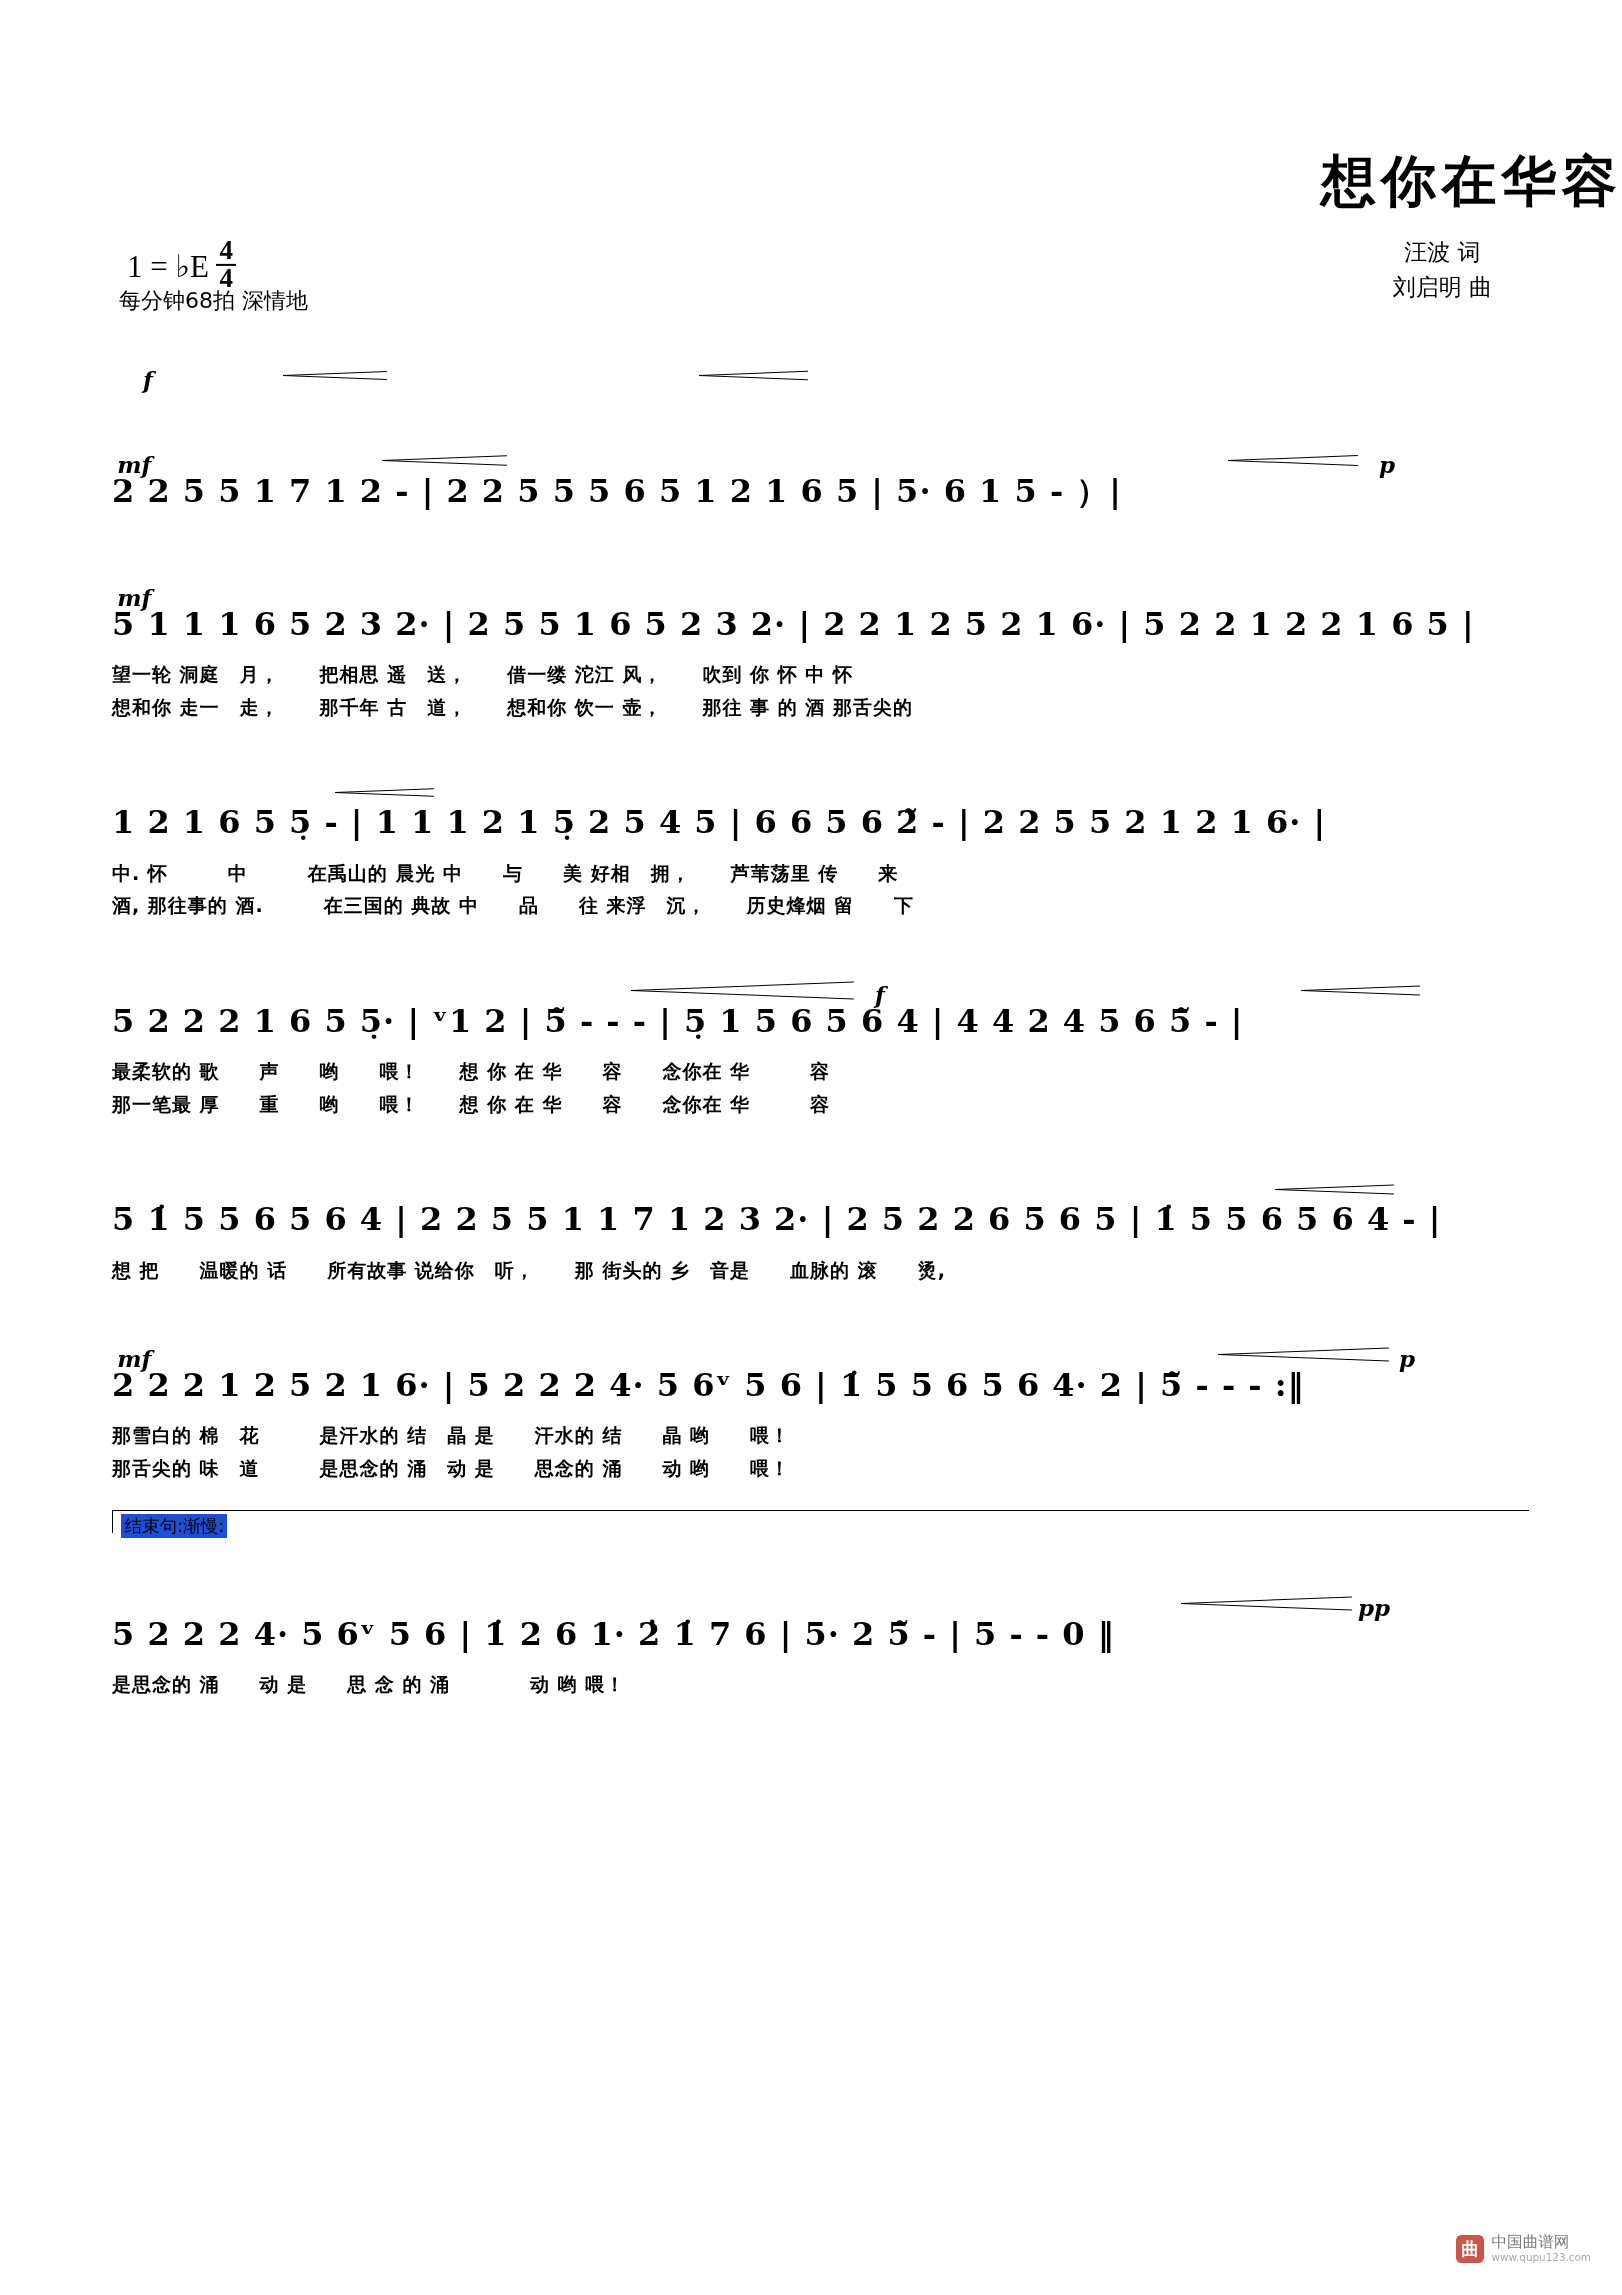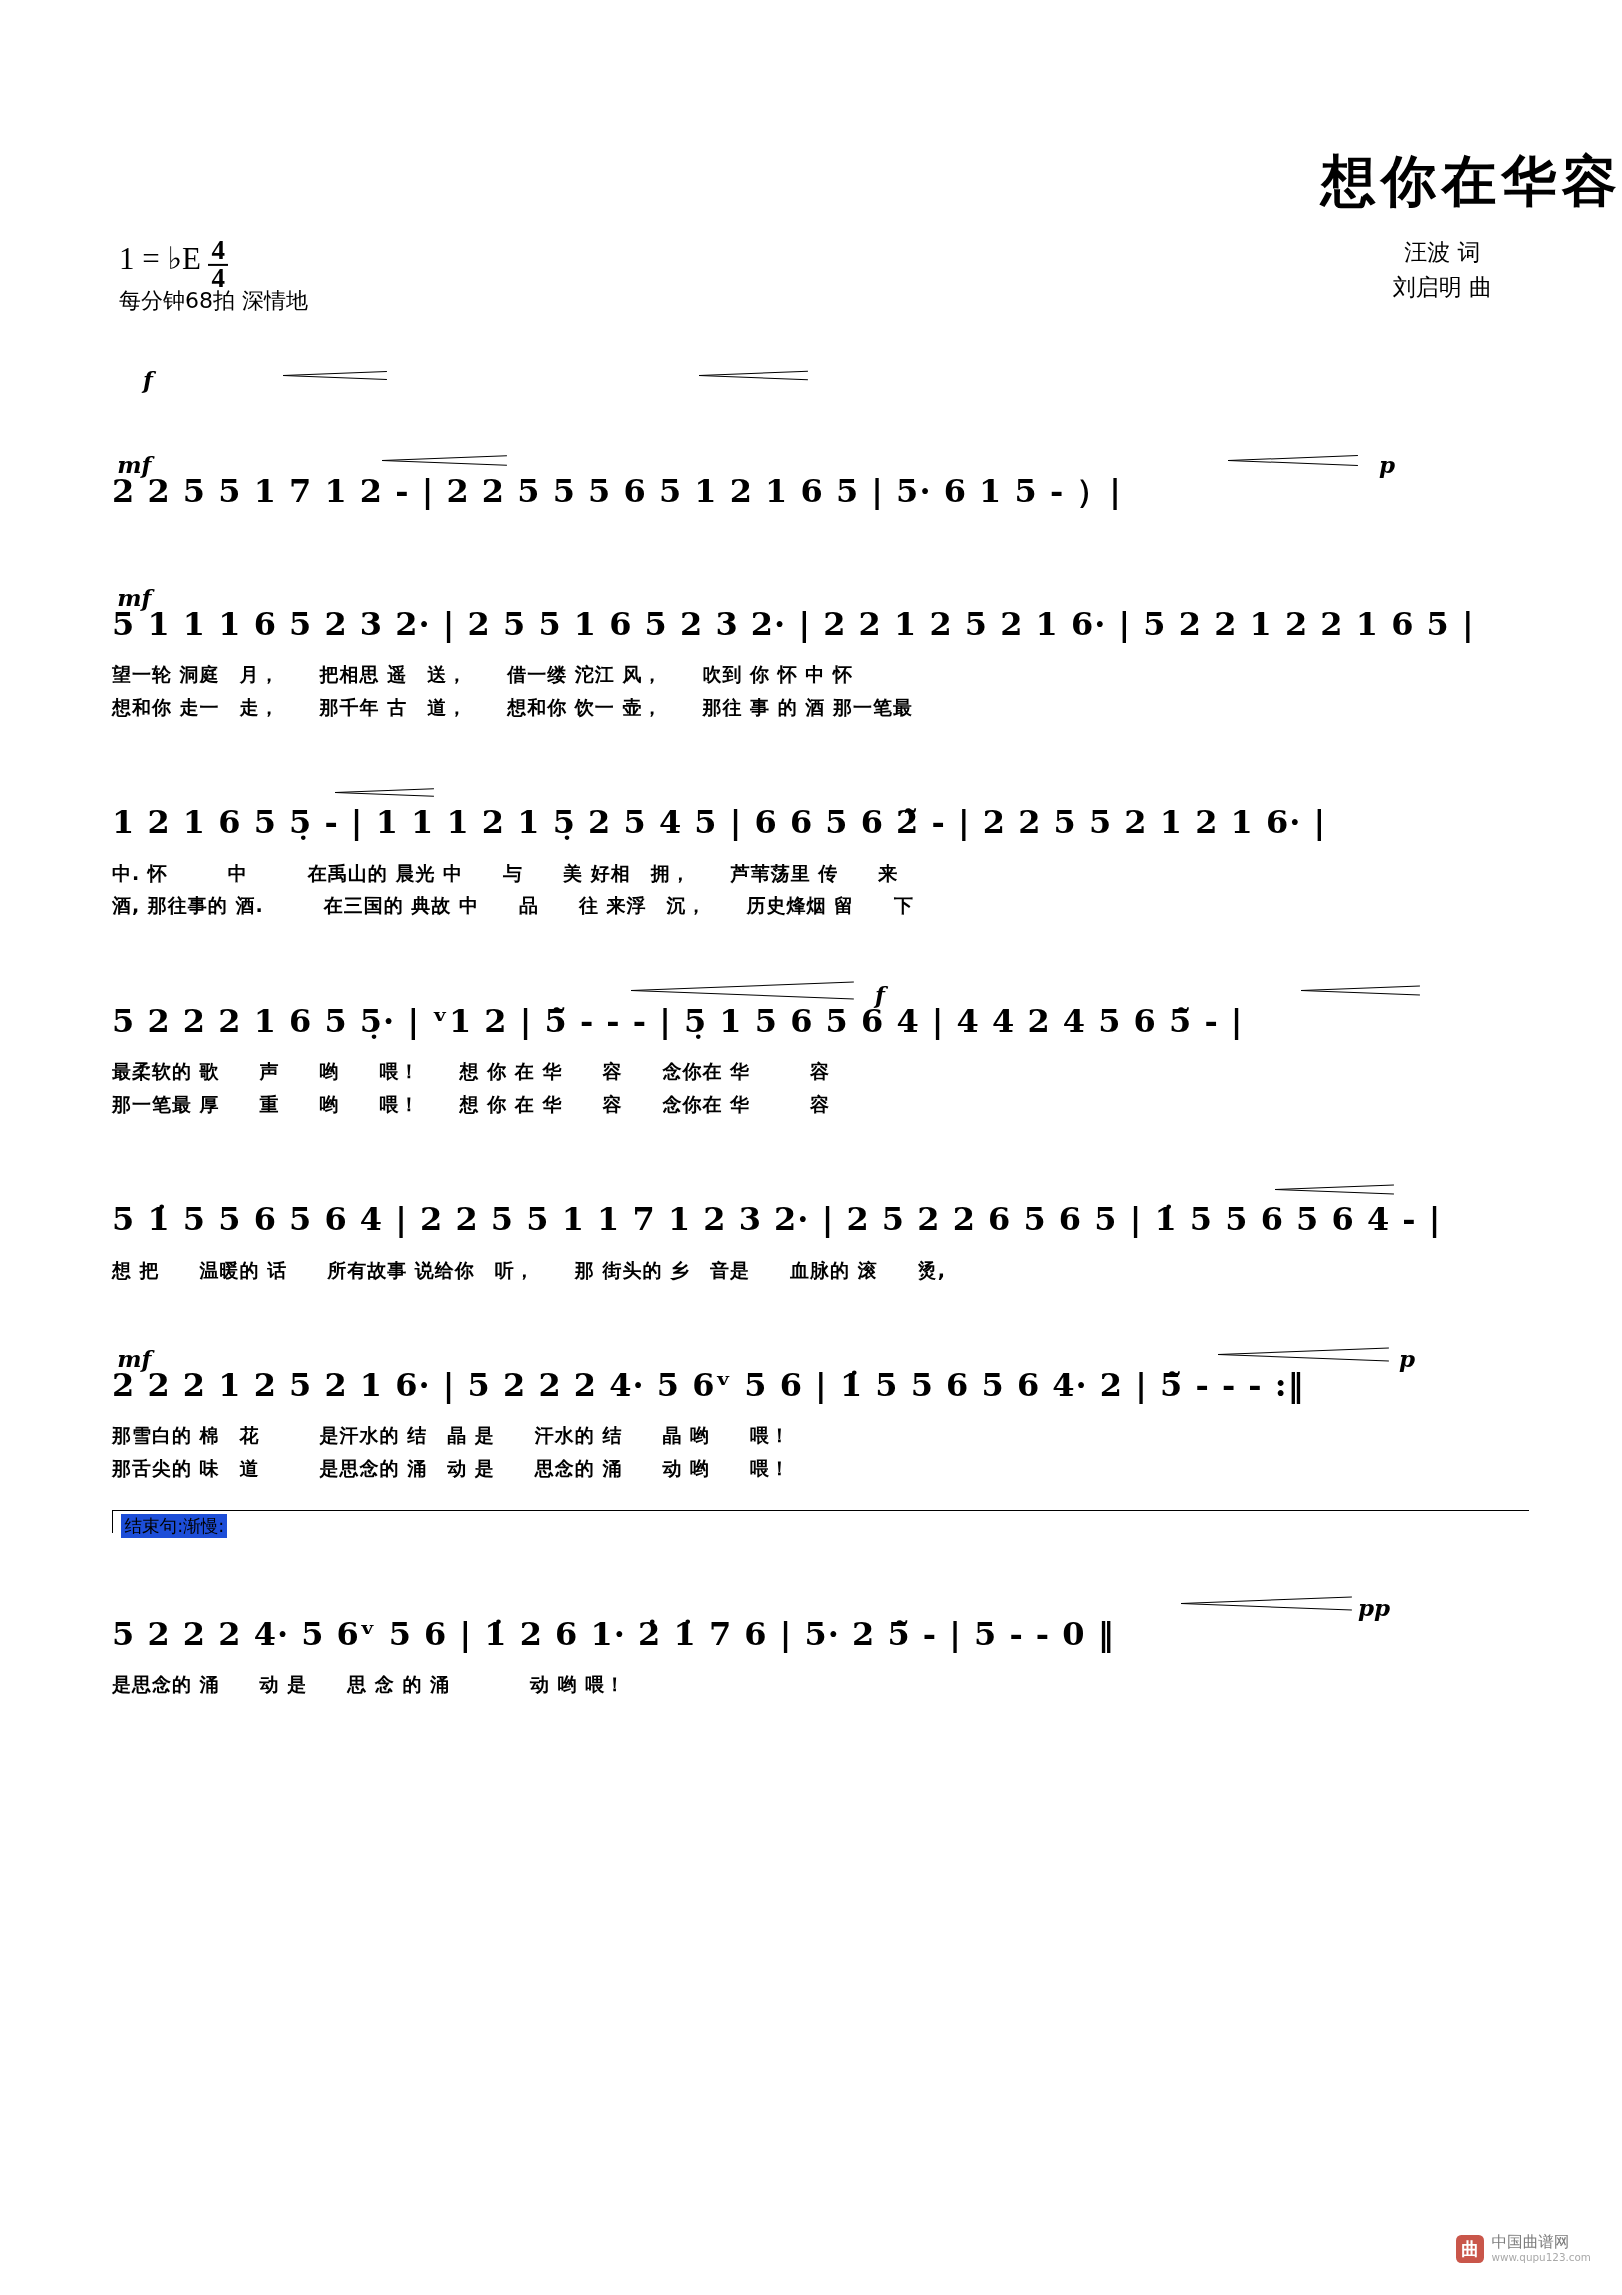--- a/index.html
+++ b/index.html
@@ -22,24 +22,24 @@
     font-weight:700;
     letter-spacing:5.2px;
     margin-top:145px;
   }
   .meta{
     position:relative;
     height:119px;
     margin:0 130px 0 119px;
   }
   .keysig{
-    position:absolute;left:0;top:21px;
+    position:absolute;left:8px;top:21px;
     font-size:31px;
     font-family:"Liberation Serif", serif;
-    display:flex;
+    display:flex;align-items:center;
   }
   .timesig{
     display:inline-block;
     margin-left:7.3px;
     text-align:center;
     font-weight:700;
     line-height:0.95;
     font-size:27px;
     transform:translateY(-2.1px);
   }
@@ -186,21 +186,21 @@
         </div>
         <div class="notes">2 2 5 5  1 7 1   2  -  |  2 2 5 5   5 6 5   1   2 1 6 5   |   5·   6 1   5  - ）|</div>
       </div>
       <div class="sys-gap"></div>
       <div class="system">
         <div class="dynamic-row">
           <span class="dyn" style="left: 5.2px;">mf</span>
         </div>
         <div class="notes">5 1 1  1 6 5  2 3  2·  |  2 5 5  1 6 5  2 3  2·  |  2 2 1  2 5  2 1  6·  |  5 2 2  1  2  2 1 6 5 |</div>
         <div class="lyric">望一轮 洞庭　月，　　把相思 遥　送，　　借一缕 沱江 风，　　吹到 你 怀 中 怀</div>
-        <div class="lyric">想和你 走一　走，　　那千年 古　道，　　想和你 饮一 壶，　　那往 事 的 酒 那一笔最</div>
+        <div class="lyric">想和你 走一　走，　　那千年 古　道，　　想和你 饮一 壶，　　那往 事 的 酒 那舌尖的</div>
       </div>
       <div class="sys-gap"></div>
       <div class="system">
         <div class="dynamic-row">
           <span class="hairpin" style="left: 223px; width: 99px; top: 3.1px;">
             <i style="top: 6.2px; transform: rotate(2.2deg);"></i>
             <i style="top: 6.2px; transform: rotate(-2.2deg);"></i>
           </span>
         </div>
         <div class="notes">1  2 1 6 5  5̣  -  |  1 1 1 2  1 5̣  2  5  4 5 |  6  6 5 6  2̃  -  |  2 2 5 5   2 1 2   1  6·  |</div>

